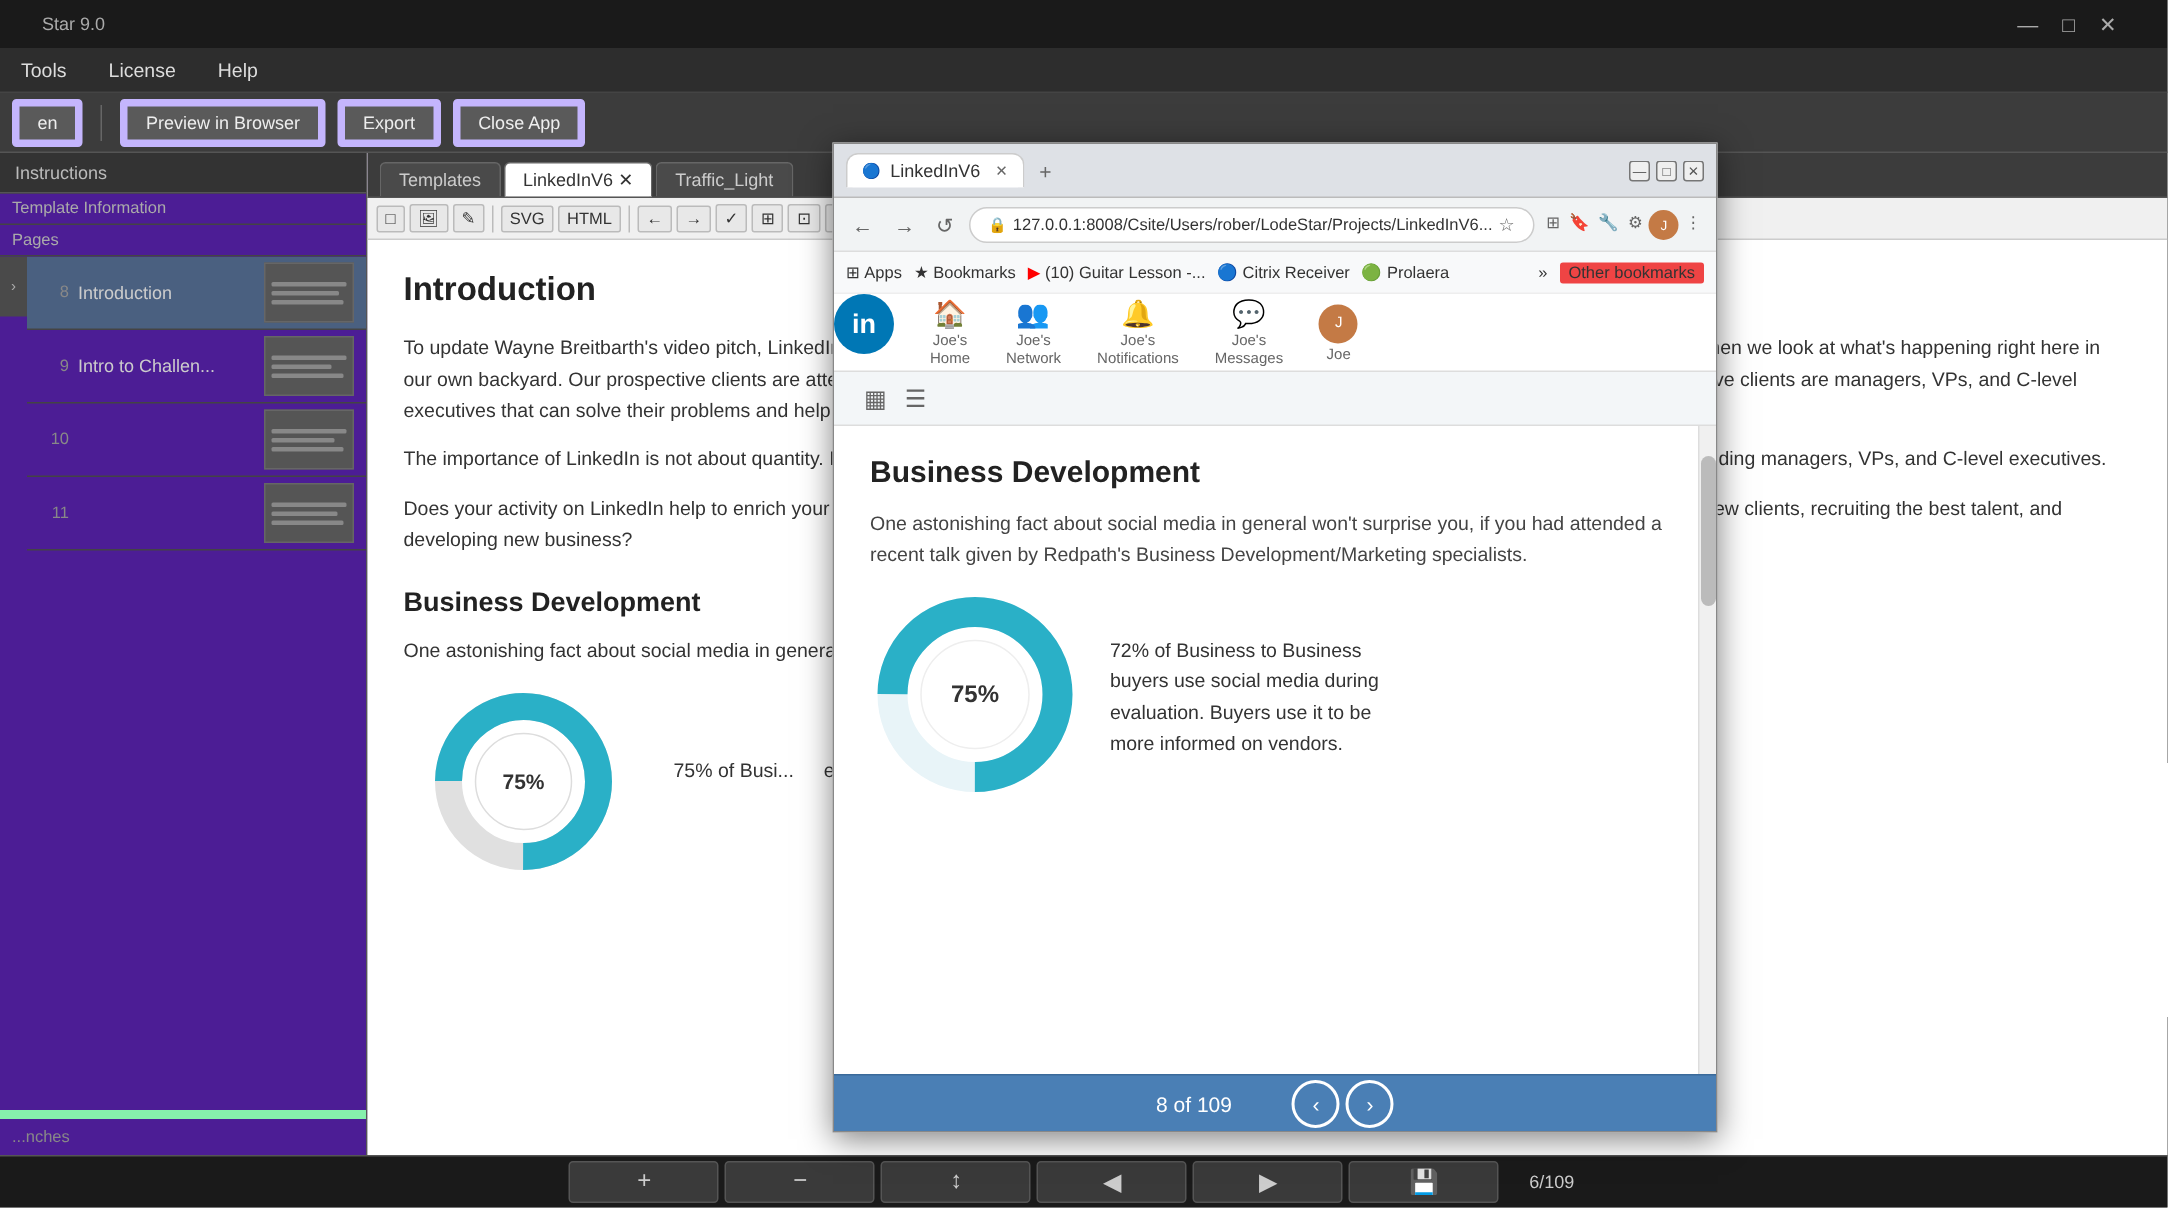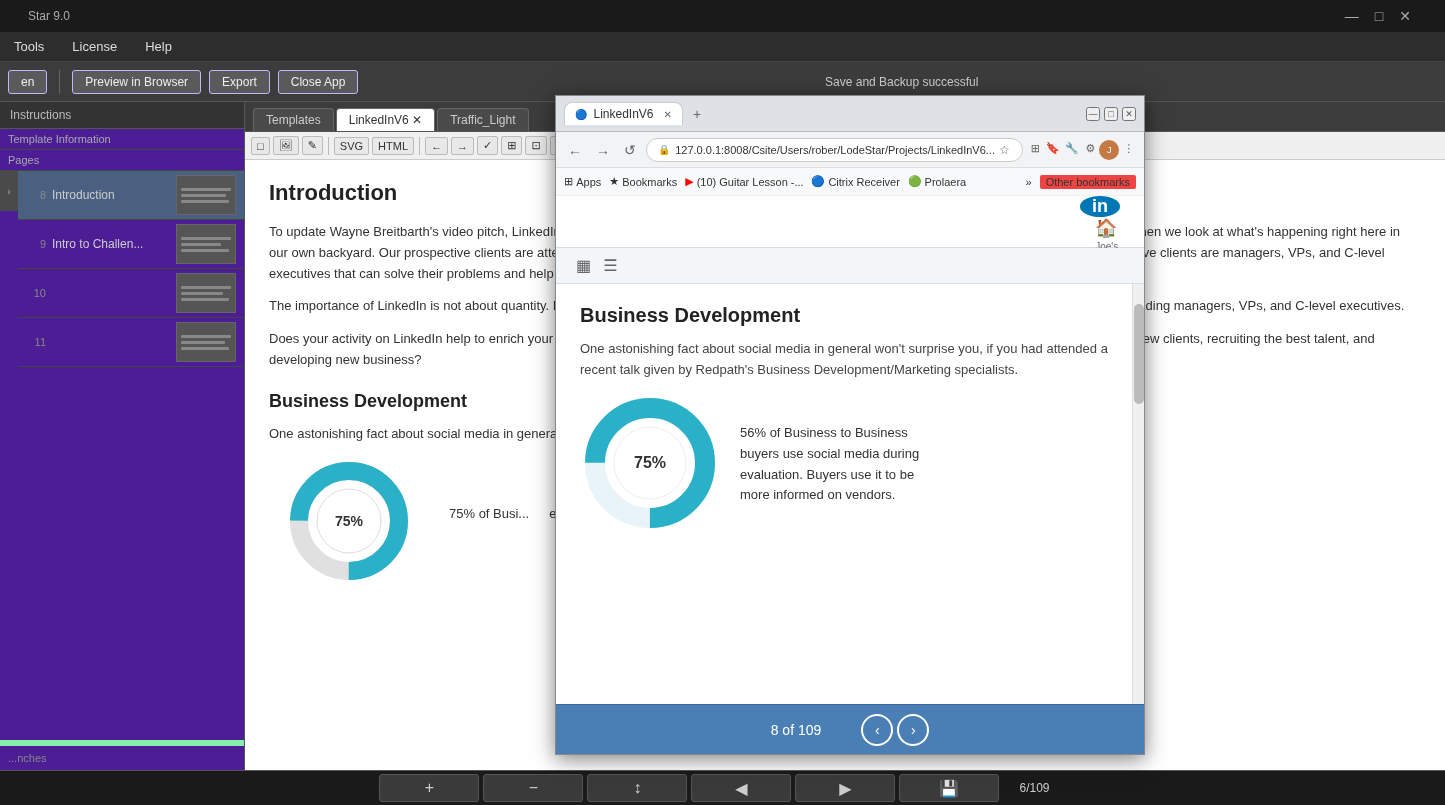--- a/index.html
+++ b/index.html
@@ -41,21 +41,21 @@
       height: 40px;
       background: #3c3c3c;
       display: flex;
       align-items: center;
       padding: 0 8px;
       gap: 8px;
       border-bottom: 1px solid #555;
     }
     .toolbar-btn {
       background: #5a5a5a;
-      border: 1px solid #c4b5fd;
+      border: 5px solid #c4b5fd;
       color: #eee;
       font-size: 12px;
       padding: 4px 12px;
       cursor: pointer;
       border-radius: 3px;
     }
     .toolbar-divider { width: 1px; height: 24px; background: #666; margin: 0 4px; }
     .status-bar-top {
       flex: 1;
       text-align: center;
@@ -312,25 +312,24 @@
       flex-direction: column;
       overflow: hidden;
       background: #4a7fb5;
     }
 
     
     .li-navbar {
       height: 52px;
       background: #fff;
       display: flex;
-      align-items: flex-end;
-      padding: 0 12px;
+      align-items: flex-start;
+      padding: 0 0;
       gap: 0;
       border-bottom: 1px solid #ddd;
-      flex-direction: column;
     }
     .li-logo {
       width: 40px;
       height: 40px;
       background: #0077b5;
       border-radius: 50%;
       display: flex;
       align-items: center;
       justify-content: center;
       color: #fff;
@@ -386,21 +385,21 @@
       background: #fff;
       overflow-y: auto;
       padding: 20px 24px;
       position: relative;
     }
     .li-slide-h2 { font-size: 20px; font-weight: bold; margin-bottom: 12px; color: #222; }
     .li-slide-p { font-size: 13px; color: #444; line-height: 1.6; margin-bottom: 10px; }
 
     
     .browser-footer {
-      height: 50px;
+      height: 38px;
       background: #4a7fb5;
       display: flex;
       align-items: center;
       justify-content: center;
       gap: 40px;
       border-top: 1px solid #3a6a9a;
     }
     .browser-footer-text {
       color: #fff;
       font-size: 14px;
@@ -469,21 +468,20 @@
   <span class="menubar-item">License</span>
   <span class="menubar-item">Help</span>
 </div>
 
 <div class="toolbar">
   <button class="toolbar-btn">en</button>
   <div class="toolbar-divider"></div>
   <button class="toolbar-btn">Preview in Browser</button>
   <button class="toolbar-btn">Export</button>
   <button class="toolbar-btn">Close App</button>
-  <div class="status-bar-top">Save and Backup successful</div>
 </div>
 
 <div class="main-area">
 
   <div class="sidebar">
     <div class="sidebar-header">
       <span>Instructions</span>
     </div>
     <div class="sidebar-section">
       <span>Template Information</span>
@@ -718,21 +716,21 @@
         <div style="display:flex; align-items:center; gap:20px; margin-top:12px;">
           <div style="position:relative;">
             <svg width="140" height="140">
               <circle cx="70" cy="70" r="55" fill="none" stroke="#e8f4f8" stroke-width="20"></circle>
               <circle cx="70" cy="70" r="55" fill="none" stroke="#2ab0c7" stroke-width="20" stroke-dasharray="259 86.4" stroke-dashoffset="86.4" transform="rotate(-90 70 70)"></circle>
               <circle cx="70" cy="70" r="36" fill="#fff" stroke="#eee" stroke-width="1"></circle>
               <text x="70" y="75" text-anchor="middle" font-size="16" font-weight="bold" fill="#333">75%</text>
             </svg>
           </div>
           <div style="max-width:200px;">
-            <p style="font-size:13px; color:#333; line-height:1.6;">56% of Business to Business buyers use social media during evaluation.  Buyers use it to be more informed on vendors.</p>
+            <p style="font-size:13px; color:#333; line-height:1.6;">72% of Business to Business buyers use social media during evaluation.  Buyers use it to be more informed on vendors.</p>
           </div>
         </div>
       </div>
 
       <div style="width:12px; background:#f0f0f0; border-left:1px solid #ddd; position:relative; flex-shrink:0;">
         <div style="position:absolute; top:20px; width:10px; height:100px; background:#bbb; border-radius:5px; left:1px;"></div>
       </div>
     </div>
 
     <div class="browser-footer">

